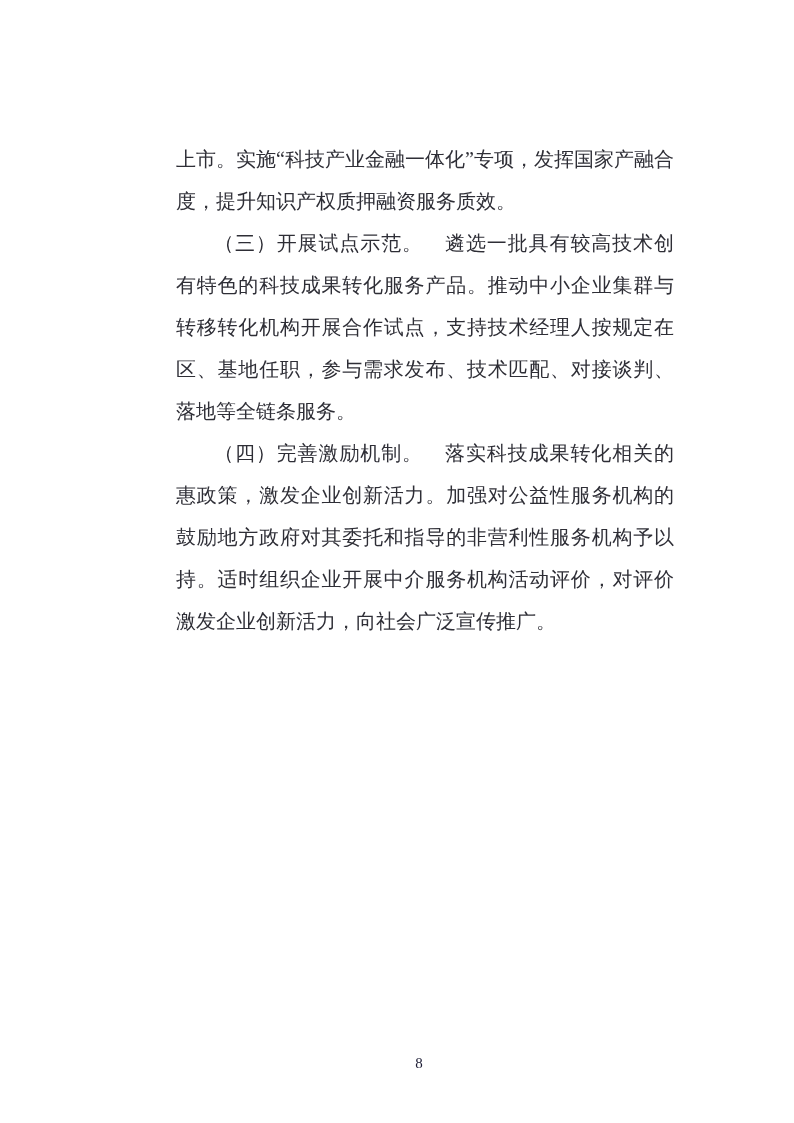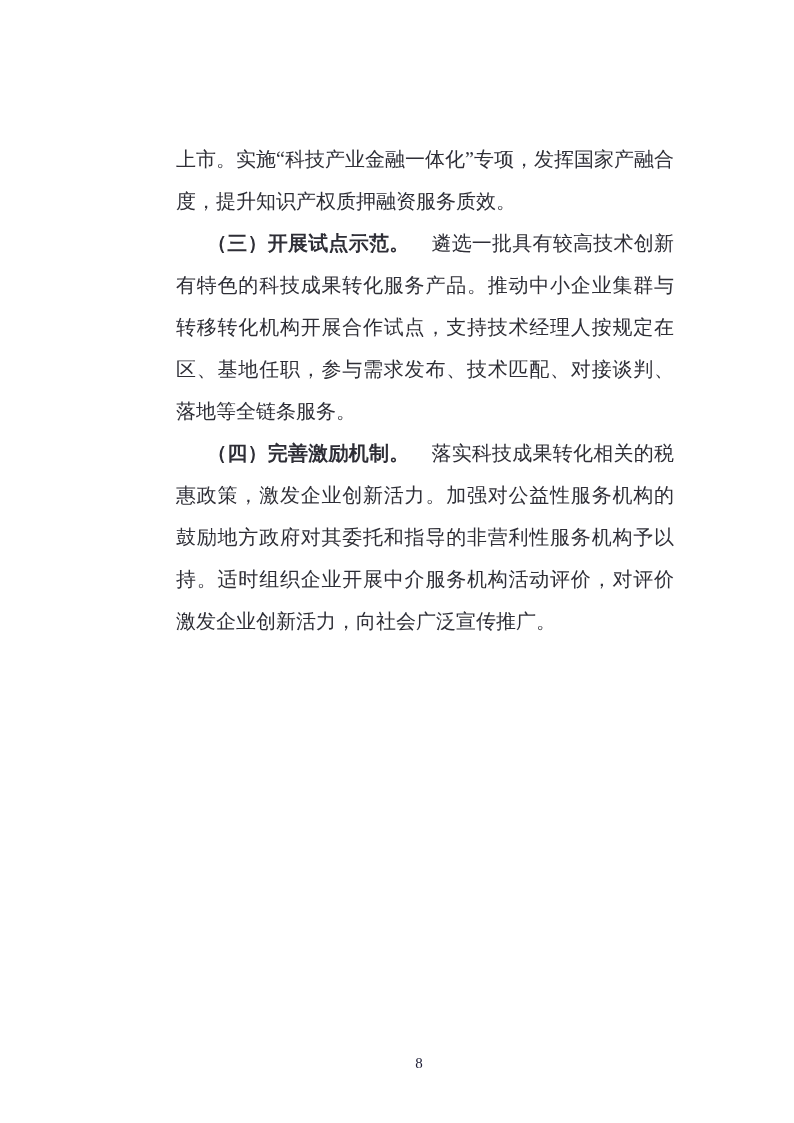--- a/index.html
+++ b/index.html
@@ -38,21 +38,22 @@
     overflow: hidden;
     white-space: normal;
   }
   .line.end {
     text-align-last: left;
   }
   .line.indent {
     padding-left: 42px;
   }
   .lead {
-    font-weight: bold;
+    font-weight: normal;
+    margin-left: 7px;
   }
   .page-number {
     position: absolute;
     top: 1020px;
     left: 0;
     width: 100%;
     text-align: center;
     font-size: 15px;
     line-height: 20px;
     color: var(--pagenum-color);

